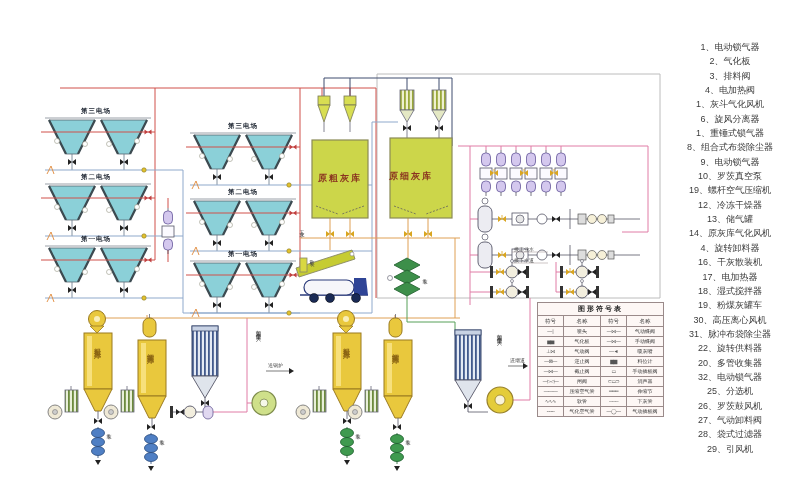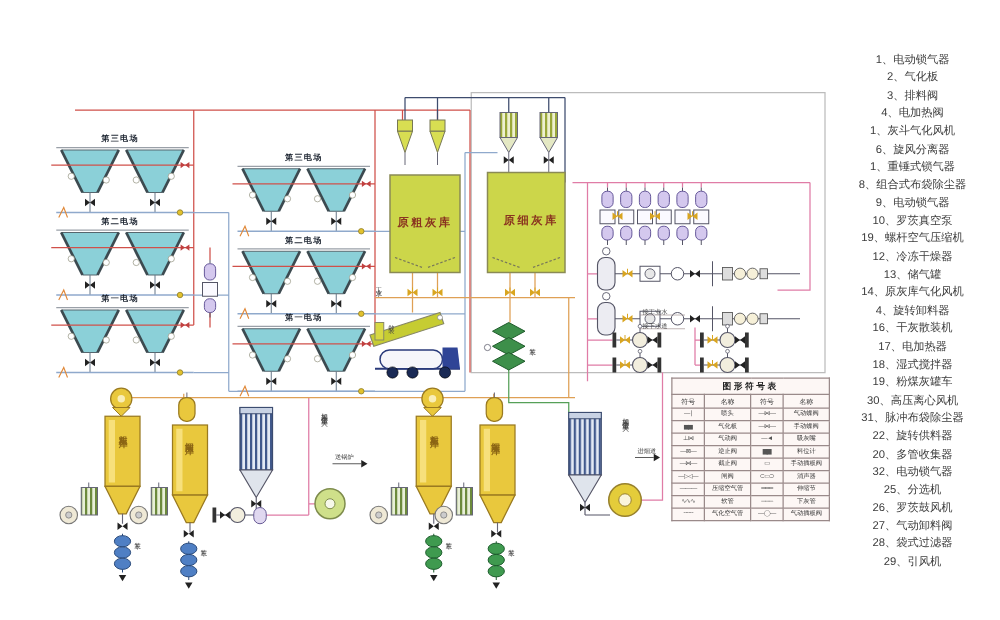--- a/index.html
+++ b/index.html
@@ -339,21 +339,21 @@
 </svg>
 
 <div class="lbl esp-label" style="left:66px;top:107px;">第三电场</div>
 <div class="lbl esp-label" style="left:66px;top:173px;">第二电场</div>
 <div class="lbl esp-label" style="left:66px;top:235px;">第一电场</div>
 <div class="lbl esp-label" style="left:213px;top:122px;">第三电场</div>
 <div class="lbl esp-label" style="left:213px;top:188px;">第二电场</div>
 <div class="lbl esp-label" style="left:213px;top:250px;">第一电场</div>
 
 <div class="lbl silo-big-label" style="left:312px;top:172px;width:56px;">原粗灰库</div>
-<div class="lbl silo-big-label" style="left:402px;top:170px;width:46px;font-family:Liberation Mono, monospace;">原细灰库</div>
+<div class="lbl silo-big-label" style="left:388px;top:170px;width:46px;font-family:Liberation Mono, monospace;">原细灰库</div>
 
 <div class="lbl silo-sm-label vtext" style="left:92px;top:343px;">粗灰库</div>
 <div class="lbl silo-sm-label vtext" style="left:145px;top:348px;">细灰库</div>
 <div class="lbl silo-sm-label vtext" style="left:341px;top:343px;">粗灰库</div>
 <div class="lbl silo-sm-label vtext" style="left:390px;top:348px;">细灰库</div>
 
 <div class="lbl tiny5 vtext" style="left:106px;top:429px;">装车</div>
 <div class="lbl tiny5 vtext" style="left:159px;top:435px;">装车</div>
 <div class="lbl tiny5 vtext" style="left:355px;top:429px;">装车</div>
 <div class="lbl tiny5 vtext" style="left:405px;top:435px;">装车</div>

